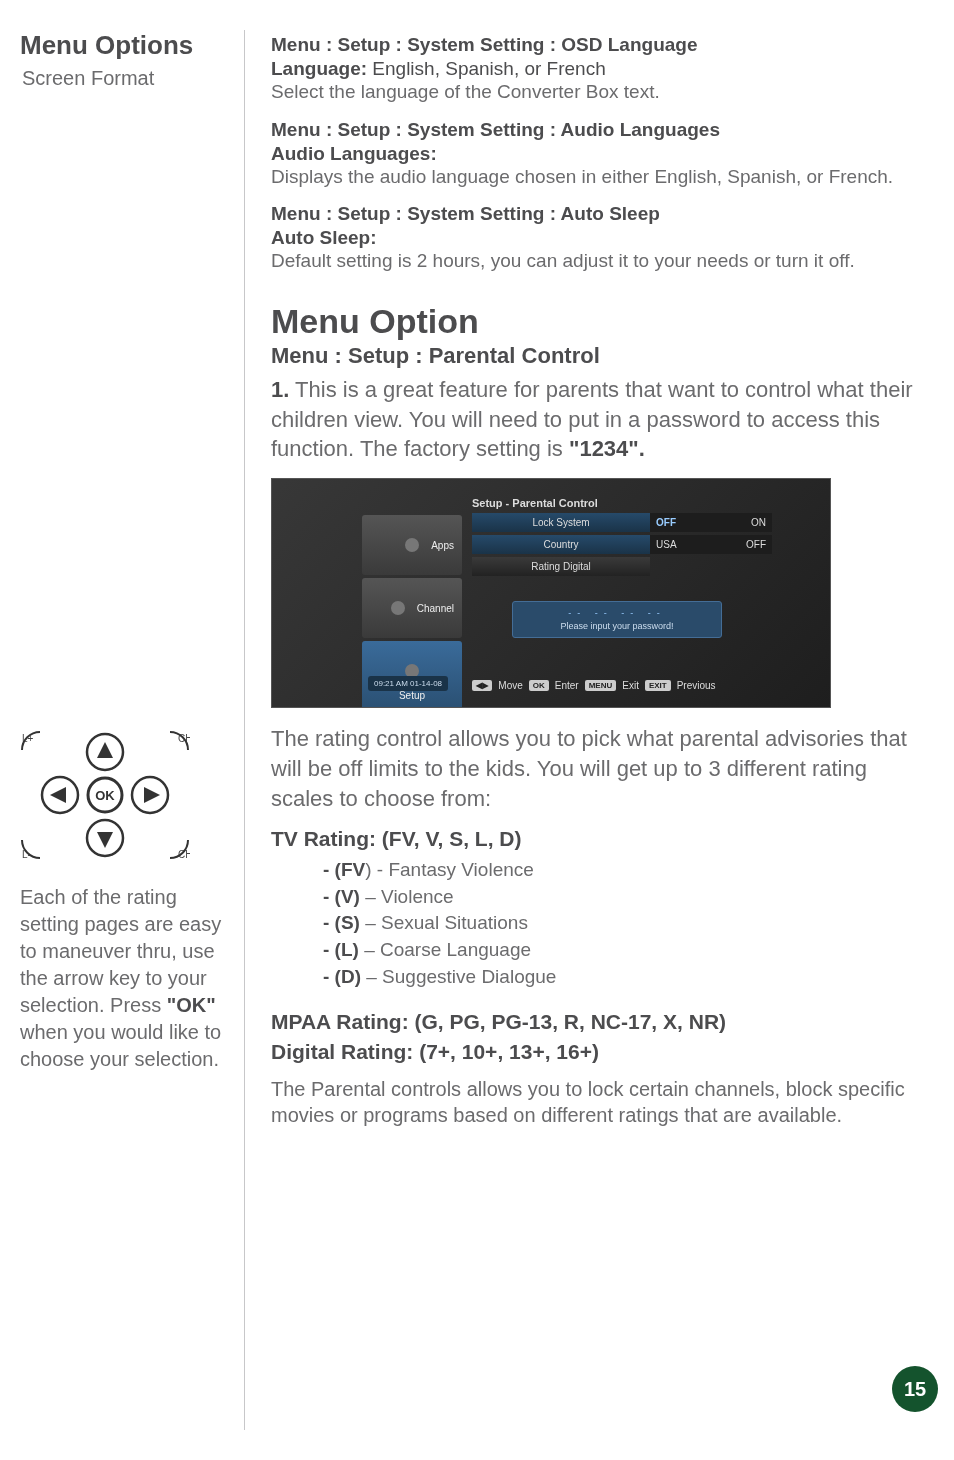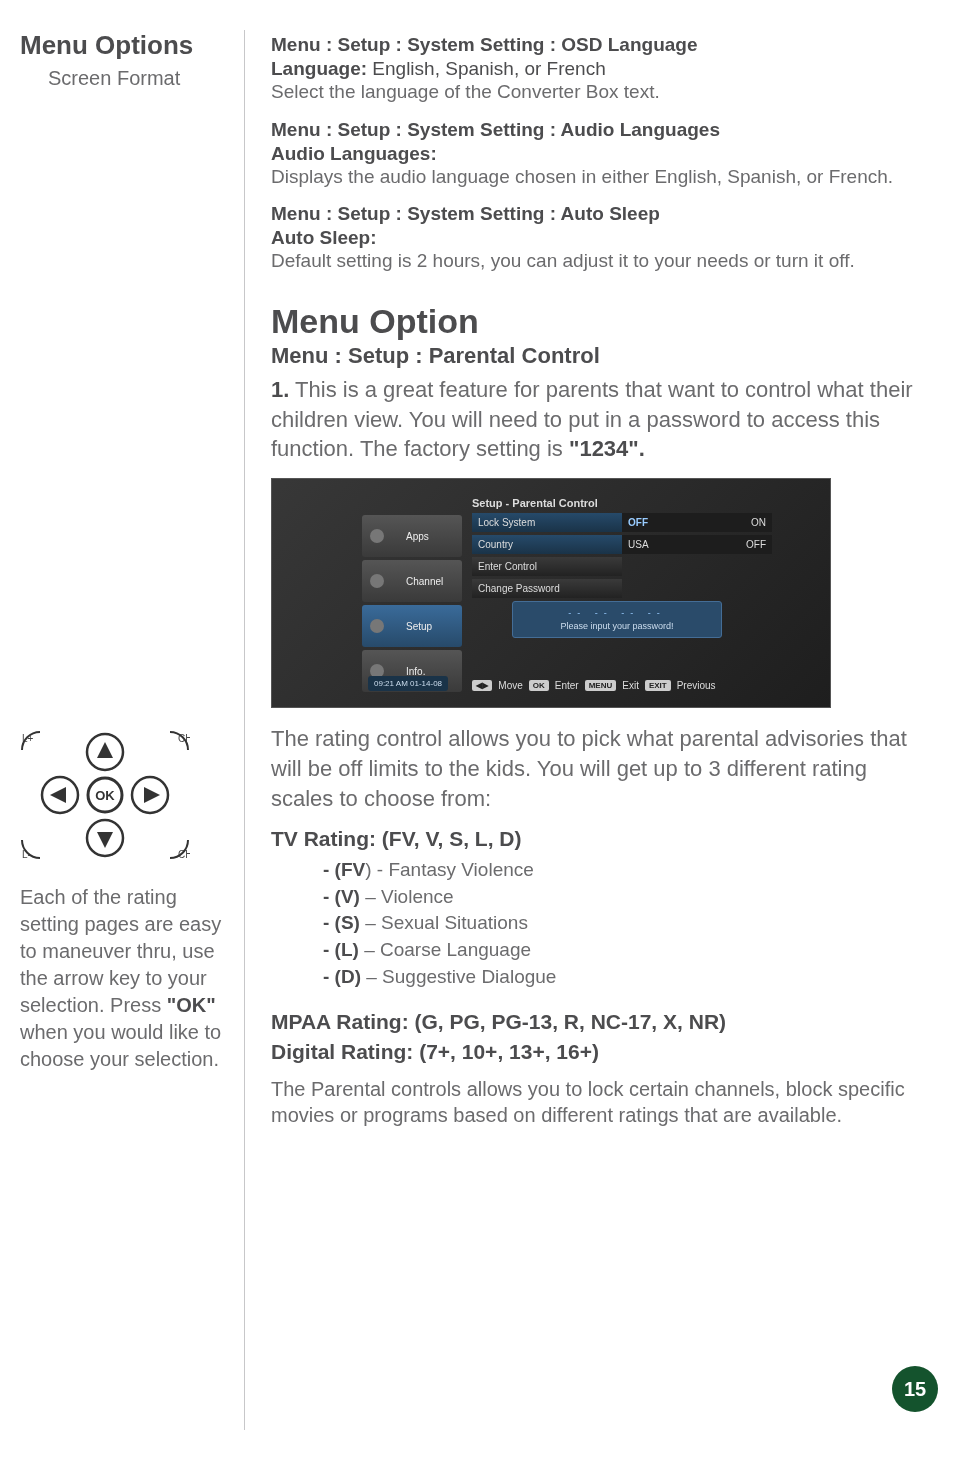--- a/index.html
+++ b/index.html
@@ -26,21 +26,21 @@
   .sidebar-title {
     font-size: 26px;
     font-weight: bold;
     color: #4c4c4e;
     margin-bottom: 6px;
   }
   .sidebar-subtitle {
     font-size: 20px;
     color: #6b6b6d;
     margin-bottom: 640px;
-    margin-left: 28px;
+    margin-left: 2px;
   }
   .dpad-wrap {
     margin-bottom: 24px;
     display: flex;
     justify-content: flex-start;
   }
   .dpad {
     width: 170px;
     height: 130px;
     position: relative;
@@ -120,49 +120,51 @@
   }
   .ss-sidebar {
     position: absolute;
     top: 36px; left: 90px;
     width: 100px;
   }
   .ss-tab {
     background: linear-gradient(#555,#3a3a3a);
     color: #eee;
     font-size: 10px;
-    padding: 14px 8px;
+    padding: 23px 8px;
     margin-bottom: 3px;
     border-radius: 3px;
     display: flex;
     align-items: center;
-    gap: 22px;
-  }
-  .ss-tab.sel { background: linear-gradient(#3a6b9a,#274a6a); }
+    gap: 12px;
+    justify-content: flex-end;
+  }
+  .ss-tab.sel { background: linear-gradient(#3a6b9a,#274a6a); flex-direction: column; }
   .ss-tab .ico {
     width: 14px; height: 14px;
     background: #777;
     border-radius: 50%;
     display: inline-block;
   }
   .ss-panel {
     position: absolute;
     top: 34px; left: 200px;
     width: 300px;
   }
   .ss-row {
     display: flex;
     font-size: 10px;
     color: #ddd;
     margin-bottom: 3px;
   }
   .ss-row .k {
-    width: 150px;
+    width: 178px;
     background: linear-gradient(#264a6a,#1a3348);
     padding: 4px 6px;
+    text-align: center;
   }
   .ss-row .k.dark { background: linear-gradient(#3a3a3a,#222); }
   .ss-row .v {
     flex: 1;
     background: #1d1d1d;
     padding: 4px 6px;
     display: flex;
     justify-content: space-between;
   }
   .ss-row .v .hl { color: #9cf; font-weight: bold; }
@@ -344,24 +346,21 @@
             </div>
         </div>
         <div class="ss-row">
           <div class="k">Country</div>
           <div class="v">
               <span>USA</span>
               <span>OFF</span>
             </div>
         </div>
         <div class="ss-row">
-          <div class="k dark">Enter Control</div>
-        </div>
-        <div class="ss-row">
-          <div class="k dark">Change Password</div>
+          <div class="k dark">Rating Digital</div>
         </div>
       </div>
       <div class="ss-prompt">
         <span class="dashes">-- -- -- --</span>
         <span>Please input your password!</span>
       </div>
       <div class="ss-time">09:21 AM 01-14-08</div>
       <div class="ss-footer">
         <span class="key">◀▶</span>
           <span>Move</span>

